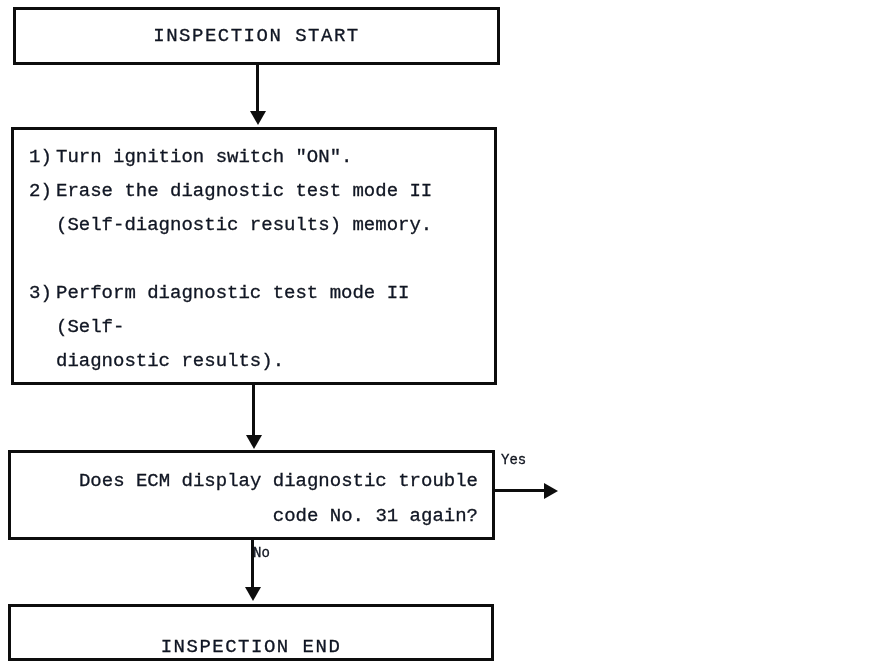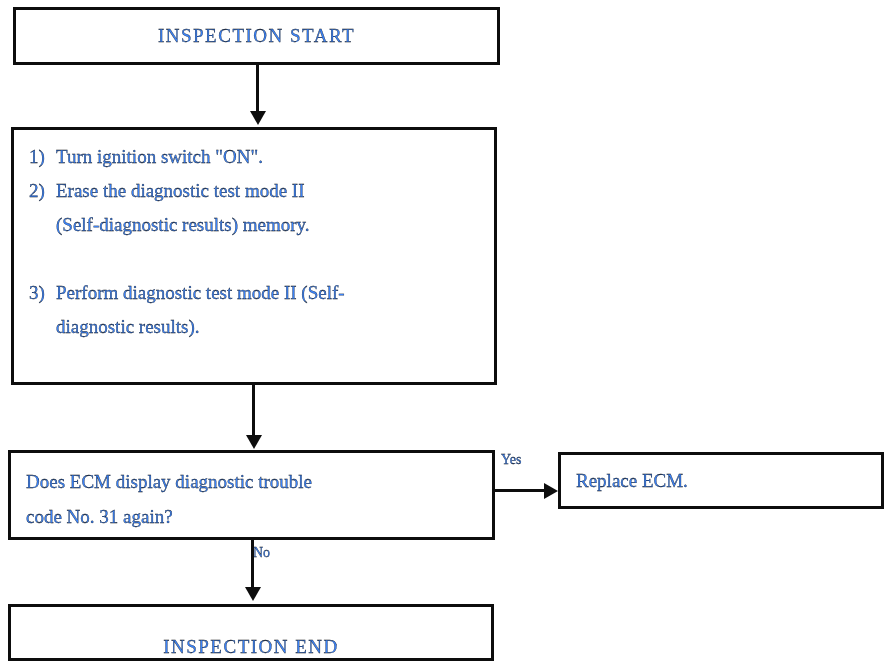--- a/index.html
+++ b/index.html
@@ -1,38 +1,38 @@
 <!DOCTYPE html>
 <html><head>
 <meta charset="utf-8">
 <style>
   html,body{margin:0;padding:0;background:#ffffff;}
   .canvas{
     position:relative;
     width:896px;height:672px;
     background:#ffffff;
-    font-family:Liberation Serif, serif;
-    color:#3b82f6;
+    font-family:Liberation Mono, monospace;
+    color:#0f172a;
     -webkit-text-stroke:0.3px #0d0d0d;
   }
   .box{
     position:absolute;
     border:3px solid #0d0d0d;
     background:#ffffff;
     box-sizing:border-box;
     font-size:19px;
   }
   .center-label{
     display:flex;align-items:center;justify-content:center;
     letter-spacing:1.5px;
   }
   
   #node-start   {left:13px;  top:7px;   width:487px; height:58px;}
   #node-process {left:11px;  top:127px; width:486px; height:258px; padding:10px 14px 10px 15px; line-height:34px;}
-  #node-decision{left:8px;   top:450px; width:487px; height:90px;  padding:11px 14px 11px 15px; line-height:35px;}
+  #node-decision{left:8px;   top:450px; width:487px; height:90px;  padding:11px 14px 11px 15px; line-height:35px;text-align:right;}
   #node-replace {left:558px; top:452px; width:326px; height:57px;  display:flex;align-items:center;padding-left:15px;}
   #node-end     {left:8px;   top:604px; width:486px; height:57px;align-items:flex-end;}
   
   .step{display:flex;}
   .step .num{width:27px;flex:none;}
   .slines{display:flex;flex-direction:column;}
   .gap-before{margin-top:34px;}
   
   .vline{position:absolute;width:3px;background:#0d0d0d;}
   .hline{position:absolute;height:3px;background:#0d0d0d;}
@@ -99,23 +99,20 @@
 
   <div class="box" id="node-decision">
     <div>Does ECM display diagnostic trouble</div>
     <div>code No. 31 again?</div>
   </div>
 
   <div class="branch-label" id="label-yes">Yes</div>
   <div class="hline" id="yes-line"></div>
   <div class="head-right" id="yes-head"></div>
 
-  <div class="box" id="node-replace">
-    <span>Replace ECM.</span>
-  </div>
 
   <div class="branch-label" id="label-no">No</div>
   <div class="vline" id="arrow3-line"></div>
   <div class="head-down" id="arrow3-head"></div>
 
   <div class="box center-label" id="node-end">
     <span>INSPECTION END</span>
   </div>
 
 </div>

